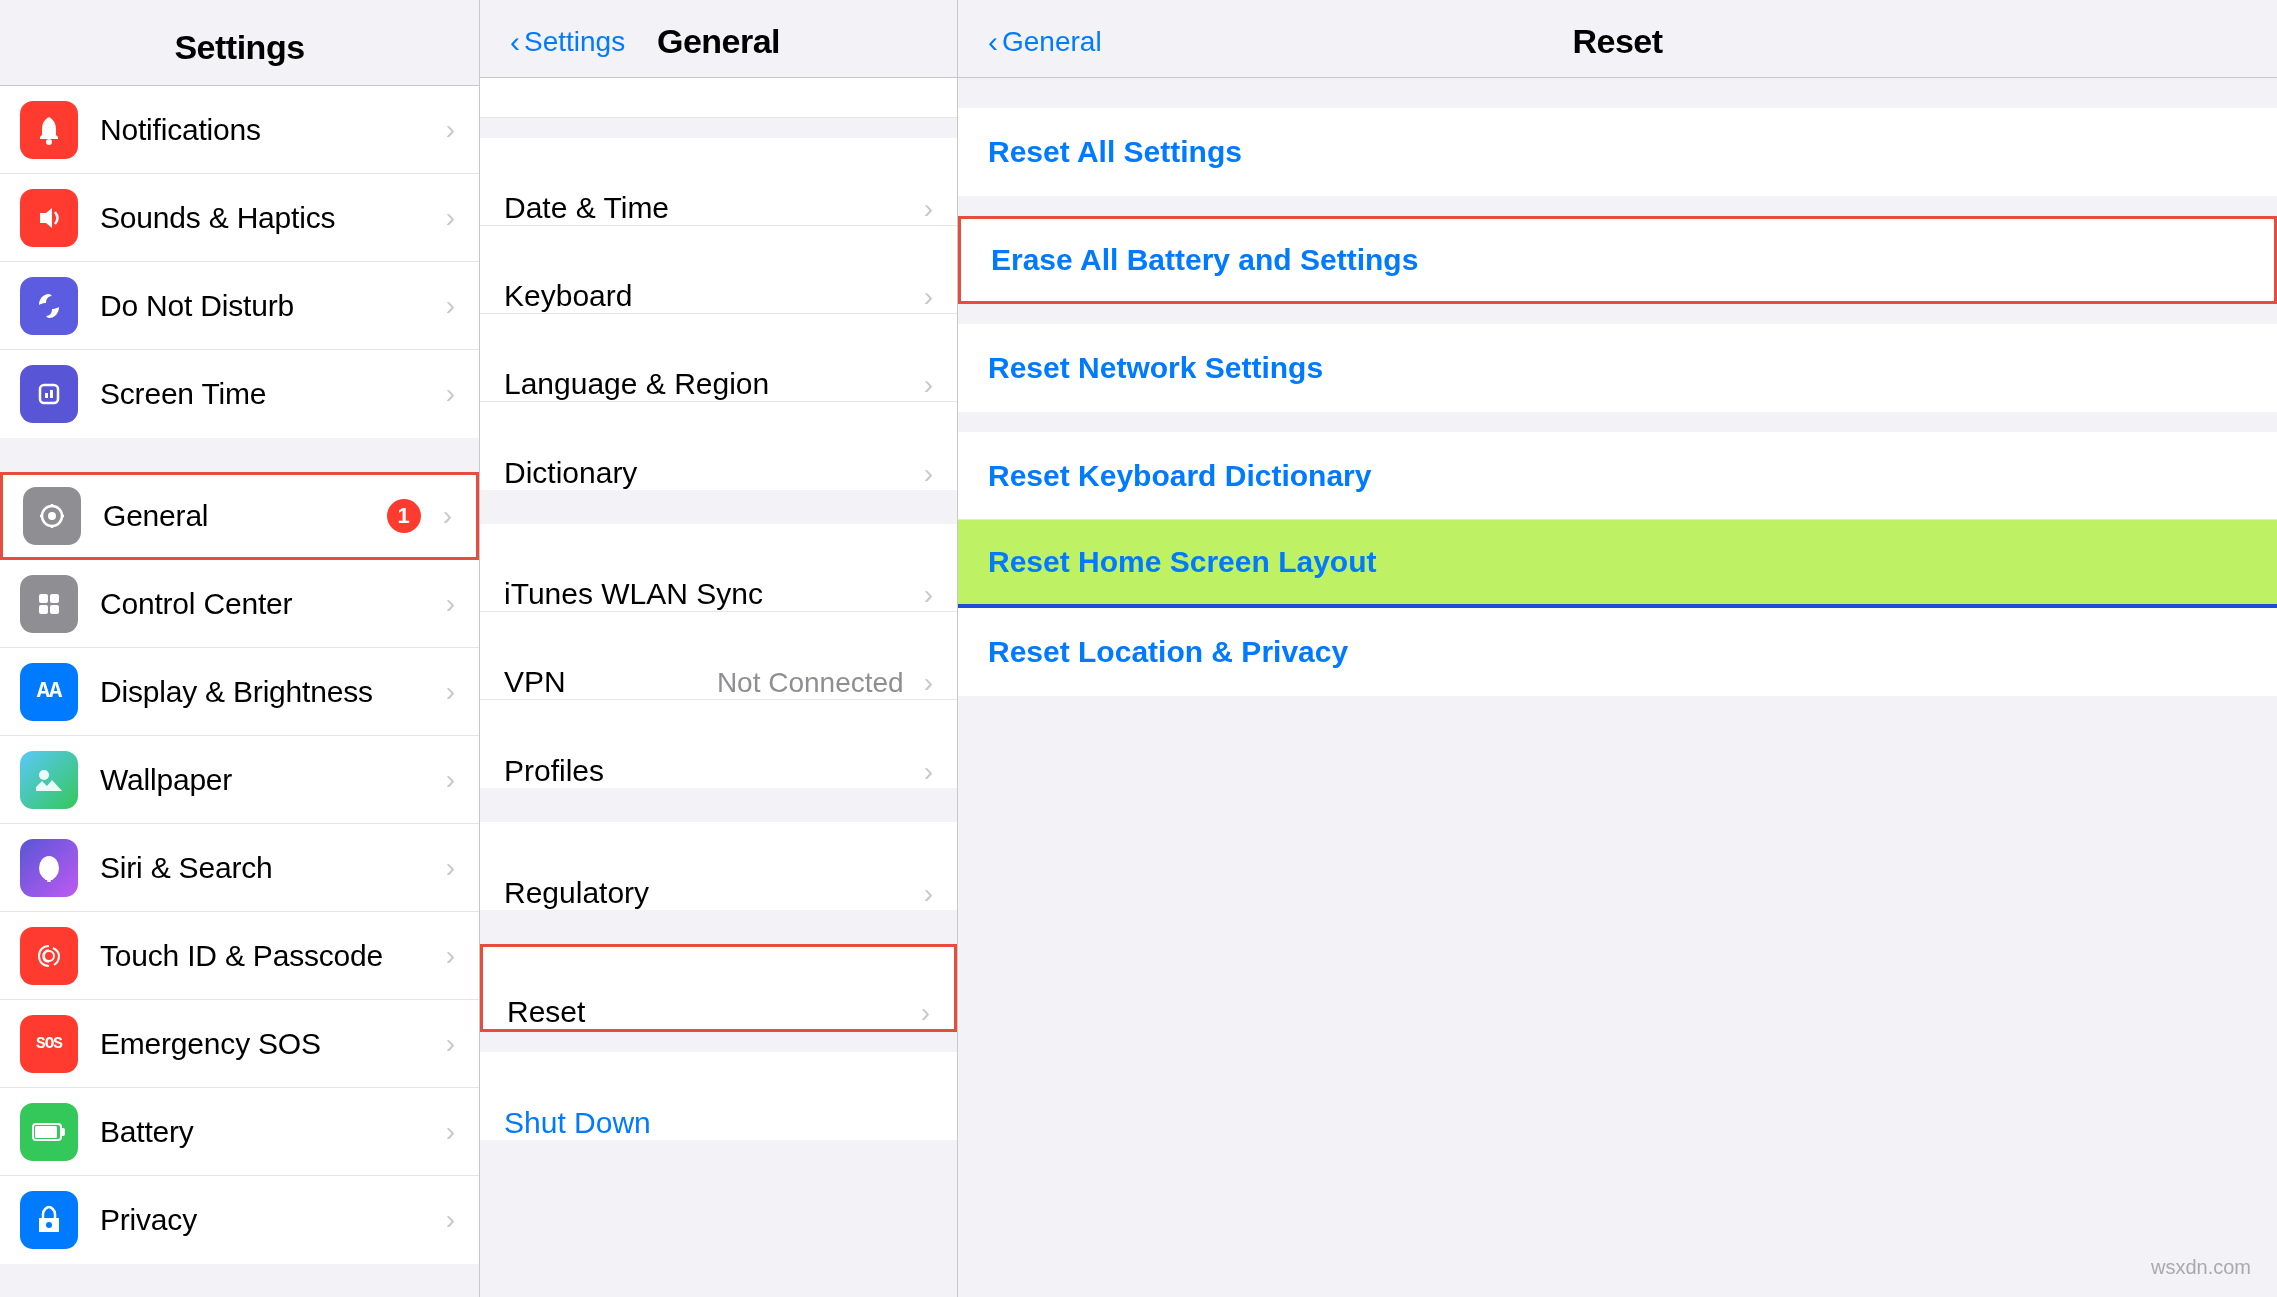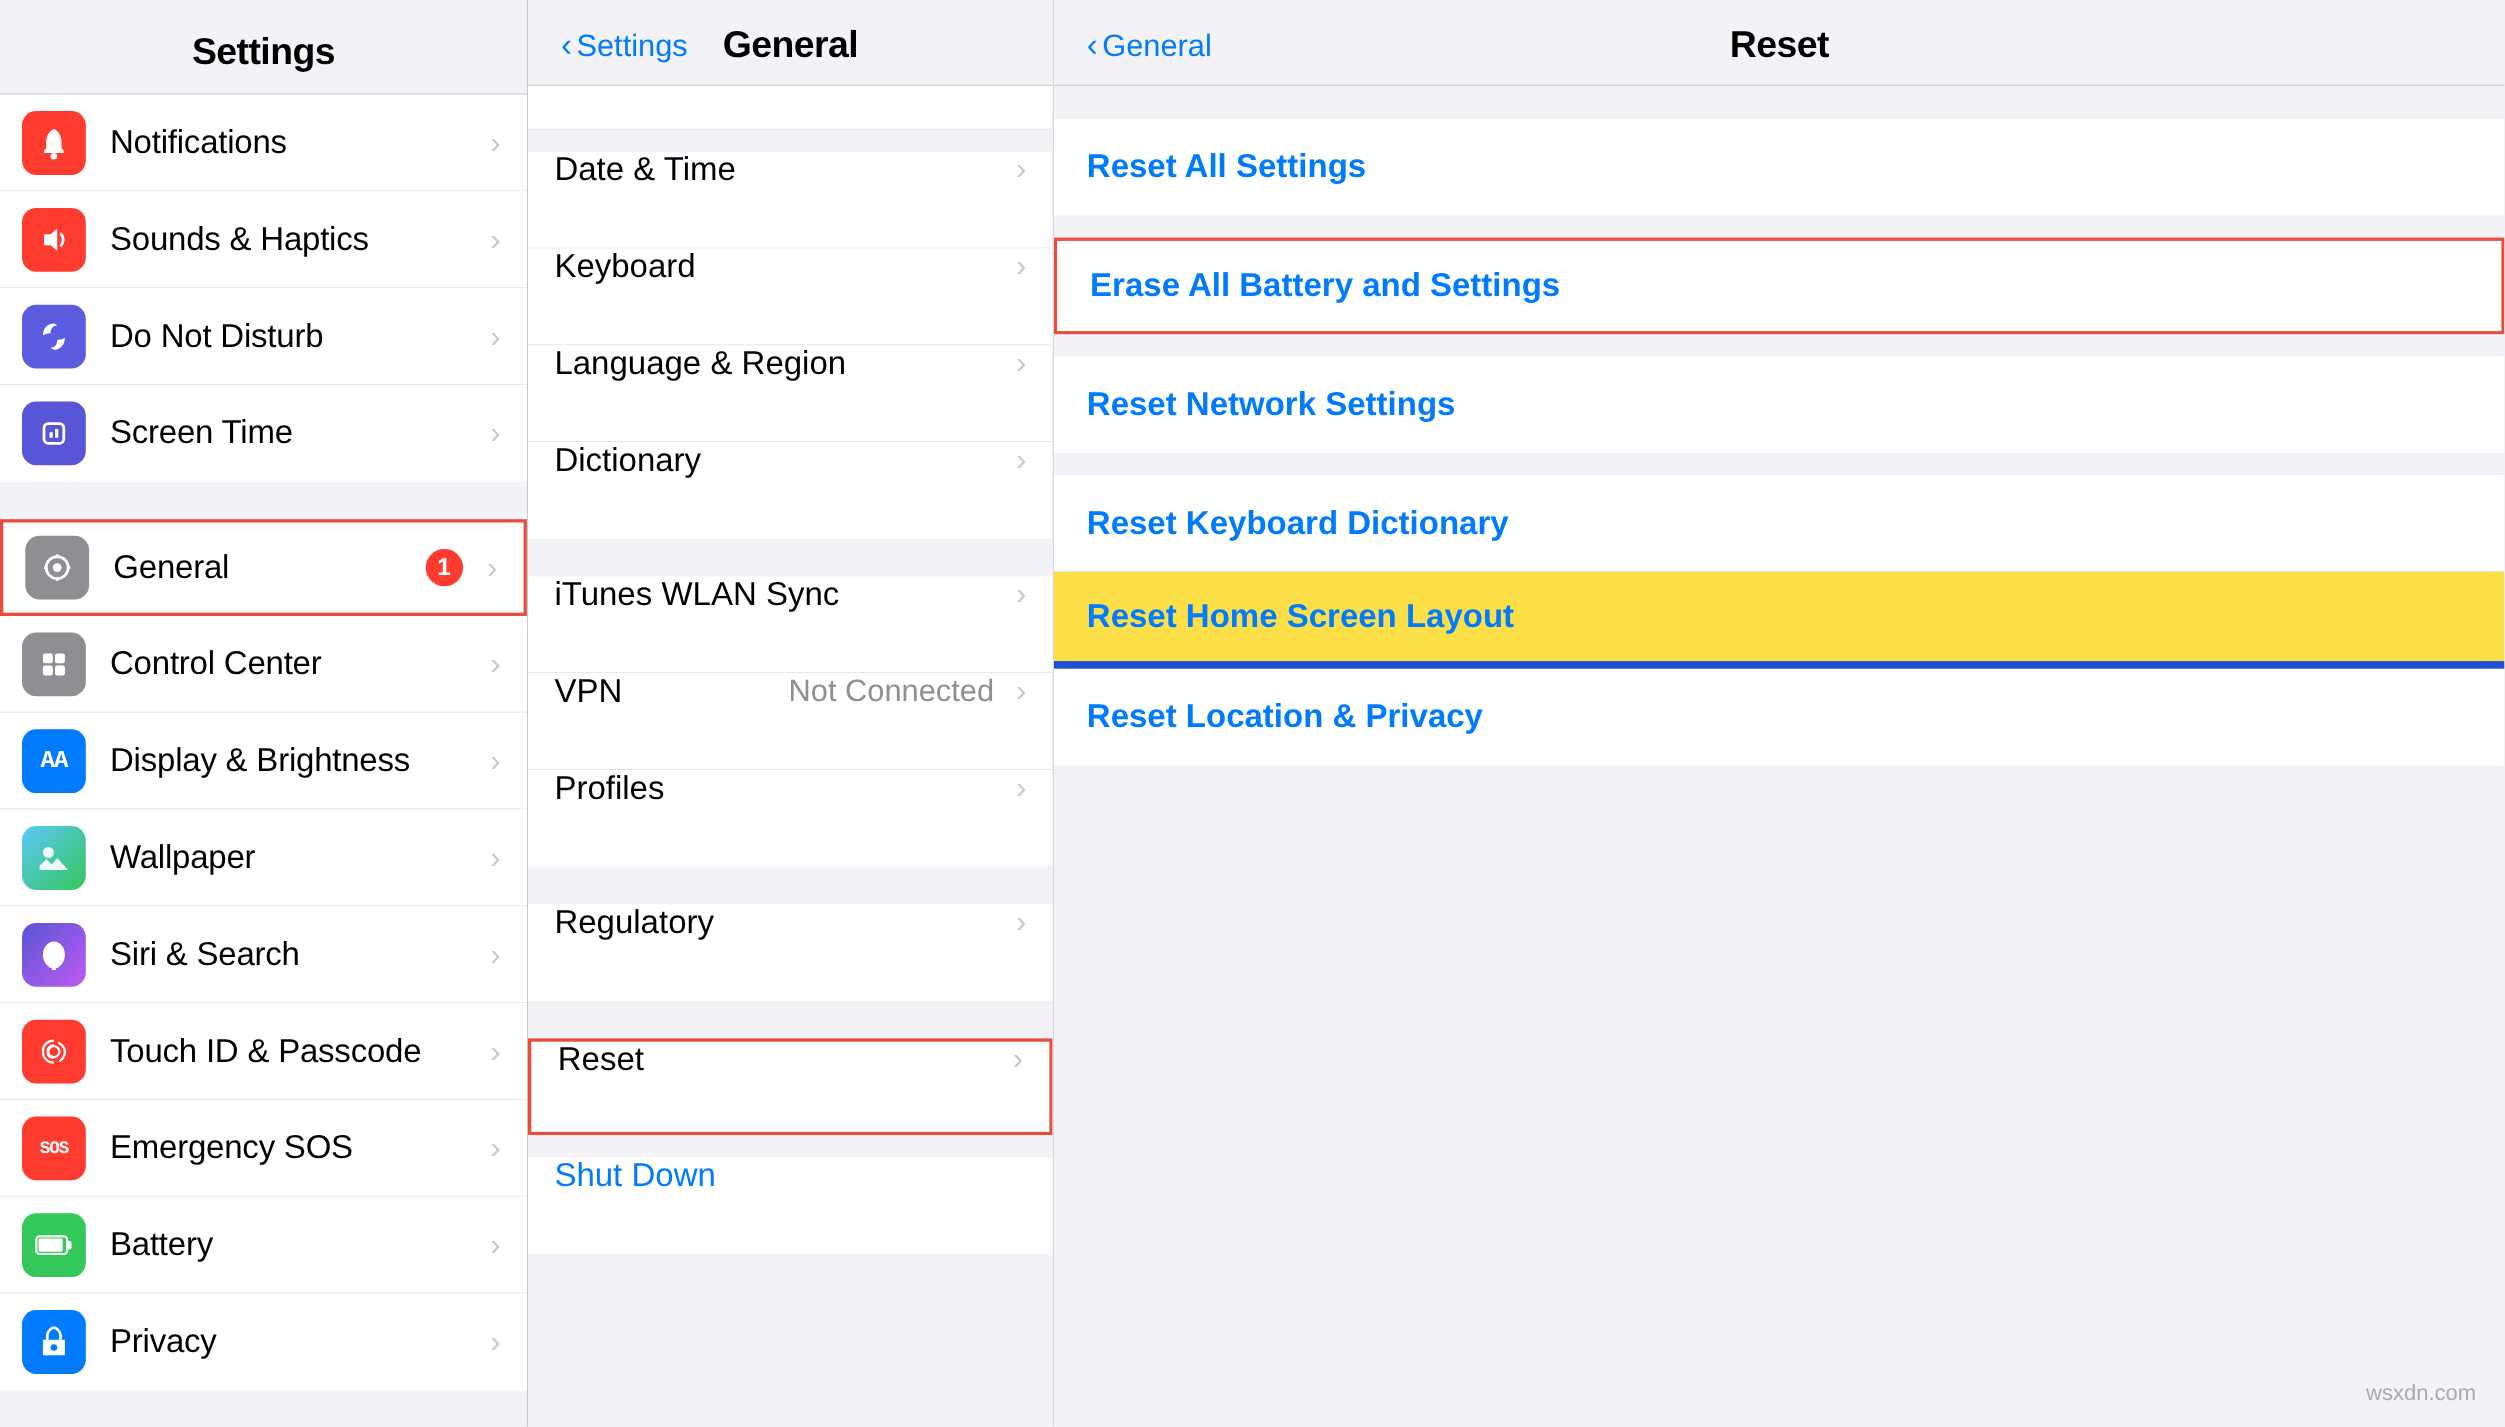--- a/index.html
+++ b/index.html
@@ -174,21 +174,21 @@
     
     .icon-red { background: #ff3b30; }
     .icon-red2 { background: #ff3b30; }
     .icon-green { background: #34c759; }
     .icon-blue { background: #007aff; }
     .icon-gray { background: #8e8e93; }
 
     
     .general-item {
       display: flex;
-      align-items: flex-start;
+      align-items: flex-end;
       background: #fff;
       border-bottom: 1px solid #e5e5ea;
       padding: 0 24px;
       height: 88px;
       cursor: pointer;
     }
 
     .general-item:last-child {
       border-bottom: none;
     }
@@ -528,21 +528,21 @@
           <span class="reset-item-label">Reset Network Settings</span>
         </div>
       </div>
 
       <div class="reset-separator" style="height:20px;"></div>
 
       <div class="settings-group">
         <div class="reset-item" style="border-bottom:1px solid #e5e5ea;">
           <span class="reset-item-label">Reset Keyboard Dictionary</span>
         </div>
-        <div class="reset-item" style="border-bottom:7px solid #1d4ed8; background:#fde047;">
+        <div class="reset-item" style="border-bottom:4px solid #1d4ed8; background:#bef264;">
           <span class="reset-item-label">Reset Home Screen Layout</span>
         </div>
         <div class="reset-item" style="background:#fff;">
           <span class="reset-item-label">Reset Location &amp; Privacy</span>
         </div>
       </div>
 
     </div>
   </div>
 

